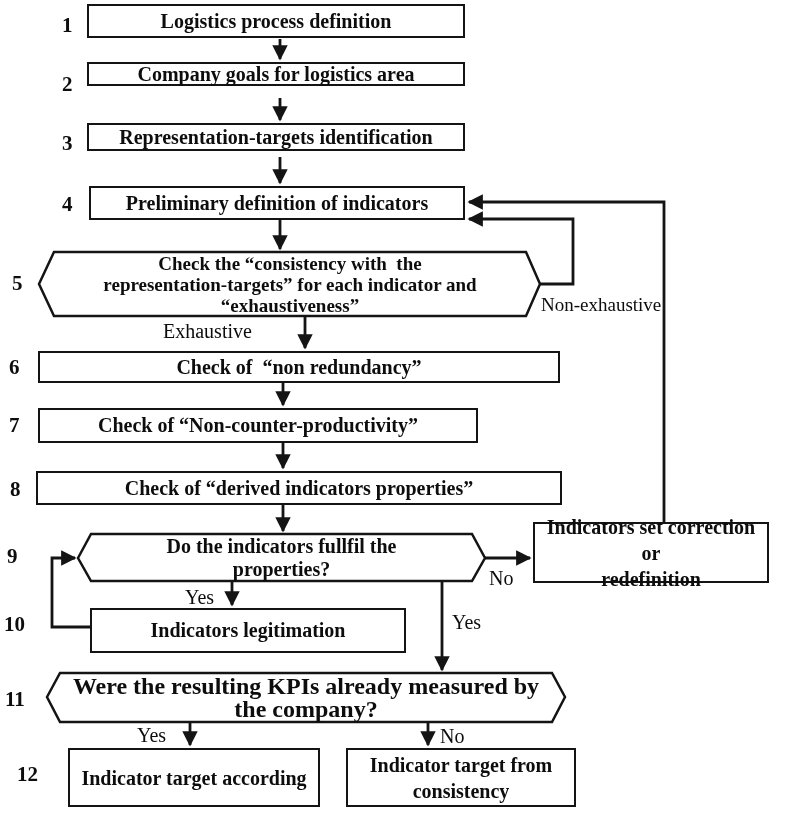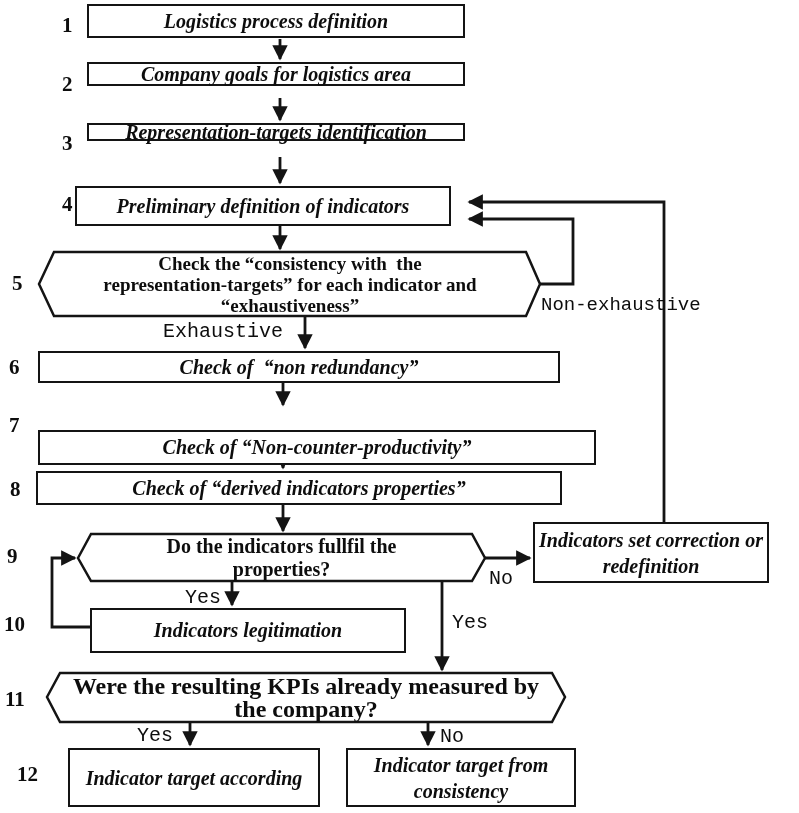--- a/index.html
+++ b/index.html
@@ -2,25 +2,25 @@
 <html><head>
 <meta charset="utf-8">
 <style>
   html,body{margin:0;padding:0;background:#fff;}
   #canvas{position:relative;width:799px;height:813px;background:#ffffff;overflow:hidden;
           font-family:"Liberation Serif","DejaVu Serif",serif;color:#0d0d0d;}
   svg.layer{position:absolute;left:0;top:0;z-index:1;}
   .box{position:absolute;box-sizing:border-box;background:#ffffff;border:2px solid #141414;
        display:flex;flex-direction:column;align-items:center;justify-content:center;
        text-align:center;font-weight:bold;font-size:20px;line-height:25px;z-index:2;
-       white-space:pre-wrap;font-style:italic;}
+       white-space:pre-wrap;}
   .hexText{position:absolute;display:flex;flex-direction:column;align-items:center;
        justify-content:center;text-align:center;font-weight:bold;z-index:2;white-space:pre-wrap;}
   .num{position:absolute;font-weight:bold;font-size:21px;z-index:2;}
-  .lbl{position:absolute;font-size:20px;z-index:2;background:transparent;font-family:Liberation Mono, monospace;}
+  .lbl{position:absolute;font-size:20px;z-index:2;background:transparent;}
 </style>
 </head>
 <body>
 
 <div id="canvas">
 
   <svg class="layer" width="799" height="813" viewBox="0 0 799 813">
     <defs>
       <marker id="arr" viewBox="0 0 10 10" refX="9" refY="5" markerWidth="5.5" markerHeight="5.5" orient="auto-start-reverse">
         <path d="M0,0 L10,5 L0,10 z" fill="#141414"></path>
@@ -59,24 +59,24 @@
   <div class="num" style="left:9px;top:355px">6</div>
   <div class="num" style="left:9px;top:413px">7</div>
   <div class="num" style="left:10px;top:477px">8</div>
   <div class="num" style="left:7px;top:544px">9</div>
   <div class="num" style="left:4px;top:612px">10</div>
   <div class="num" style="left:5px;top:687px">11</div>
   <div class="num" style="left:17px;top:762px">12</div>
 
   <div class="box" style="left:87px;top:4px;width:378px;height:34px">Logistics process definition</div>
   <div class="box" style="left:87px;top:62px;width:378px;height:24px">Company goals for logistics area</div>
-  <div class="box" style="left:87px;top:123px;width:378px;height:18px">Representation-targets identification</div>
-  <div class="box" style="left:75px;top:186px;width:376px;height:40px">Preliminary definition of indicators</div>
+  <div class="box" style="left:87px;top:123px;width:378px;height:28px">Representation-targets identification</div>
+  <div class="box" style="left:89px;top:186px;width:376px;height:34px">Preliminary definition of indicators</div>
   <div class="box" style="left:38px;top:351px;width:522px;height:32px">Check of  “non redundancy”</div>
-  <div class="box" style="left:38px;top:430px;width:558px;height:35px">Check of “Non-counter-productivity”</div>
+  <div class="box" style="left:38px;top:408px;width:440px;height:35px">Check of “Non-counter-productivity”</div>
   <div class="box" style="left:36px;top:471px;width:526px;height:34px">Check of “derived indicators properties”</div>
   <div class="box" style="left:90px;top:608px;width:316px;height:45px">Indicators legitimation</div>
 
   <div class="box" style="left:533px;top:522px;width:236px;height:61px;line-height:26px">
     <div>Indicators set correction or</div>
     <div>redefinition</div>
   </div>
   <div class="box" style="left:68px;top:748px;width:252px;height:59px;line-height:26px">
     <div>Indicator target according</div>
   </div>

